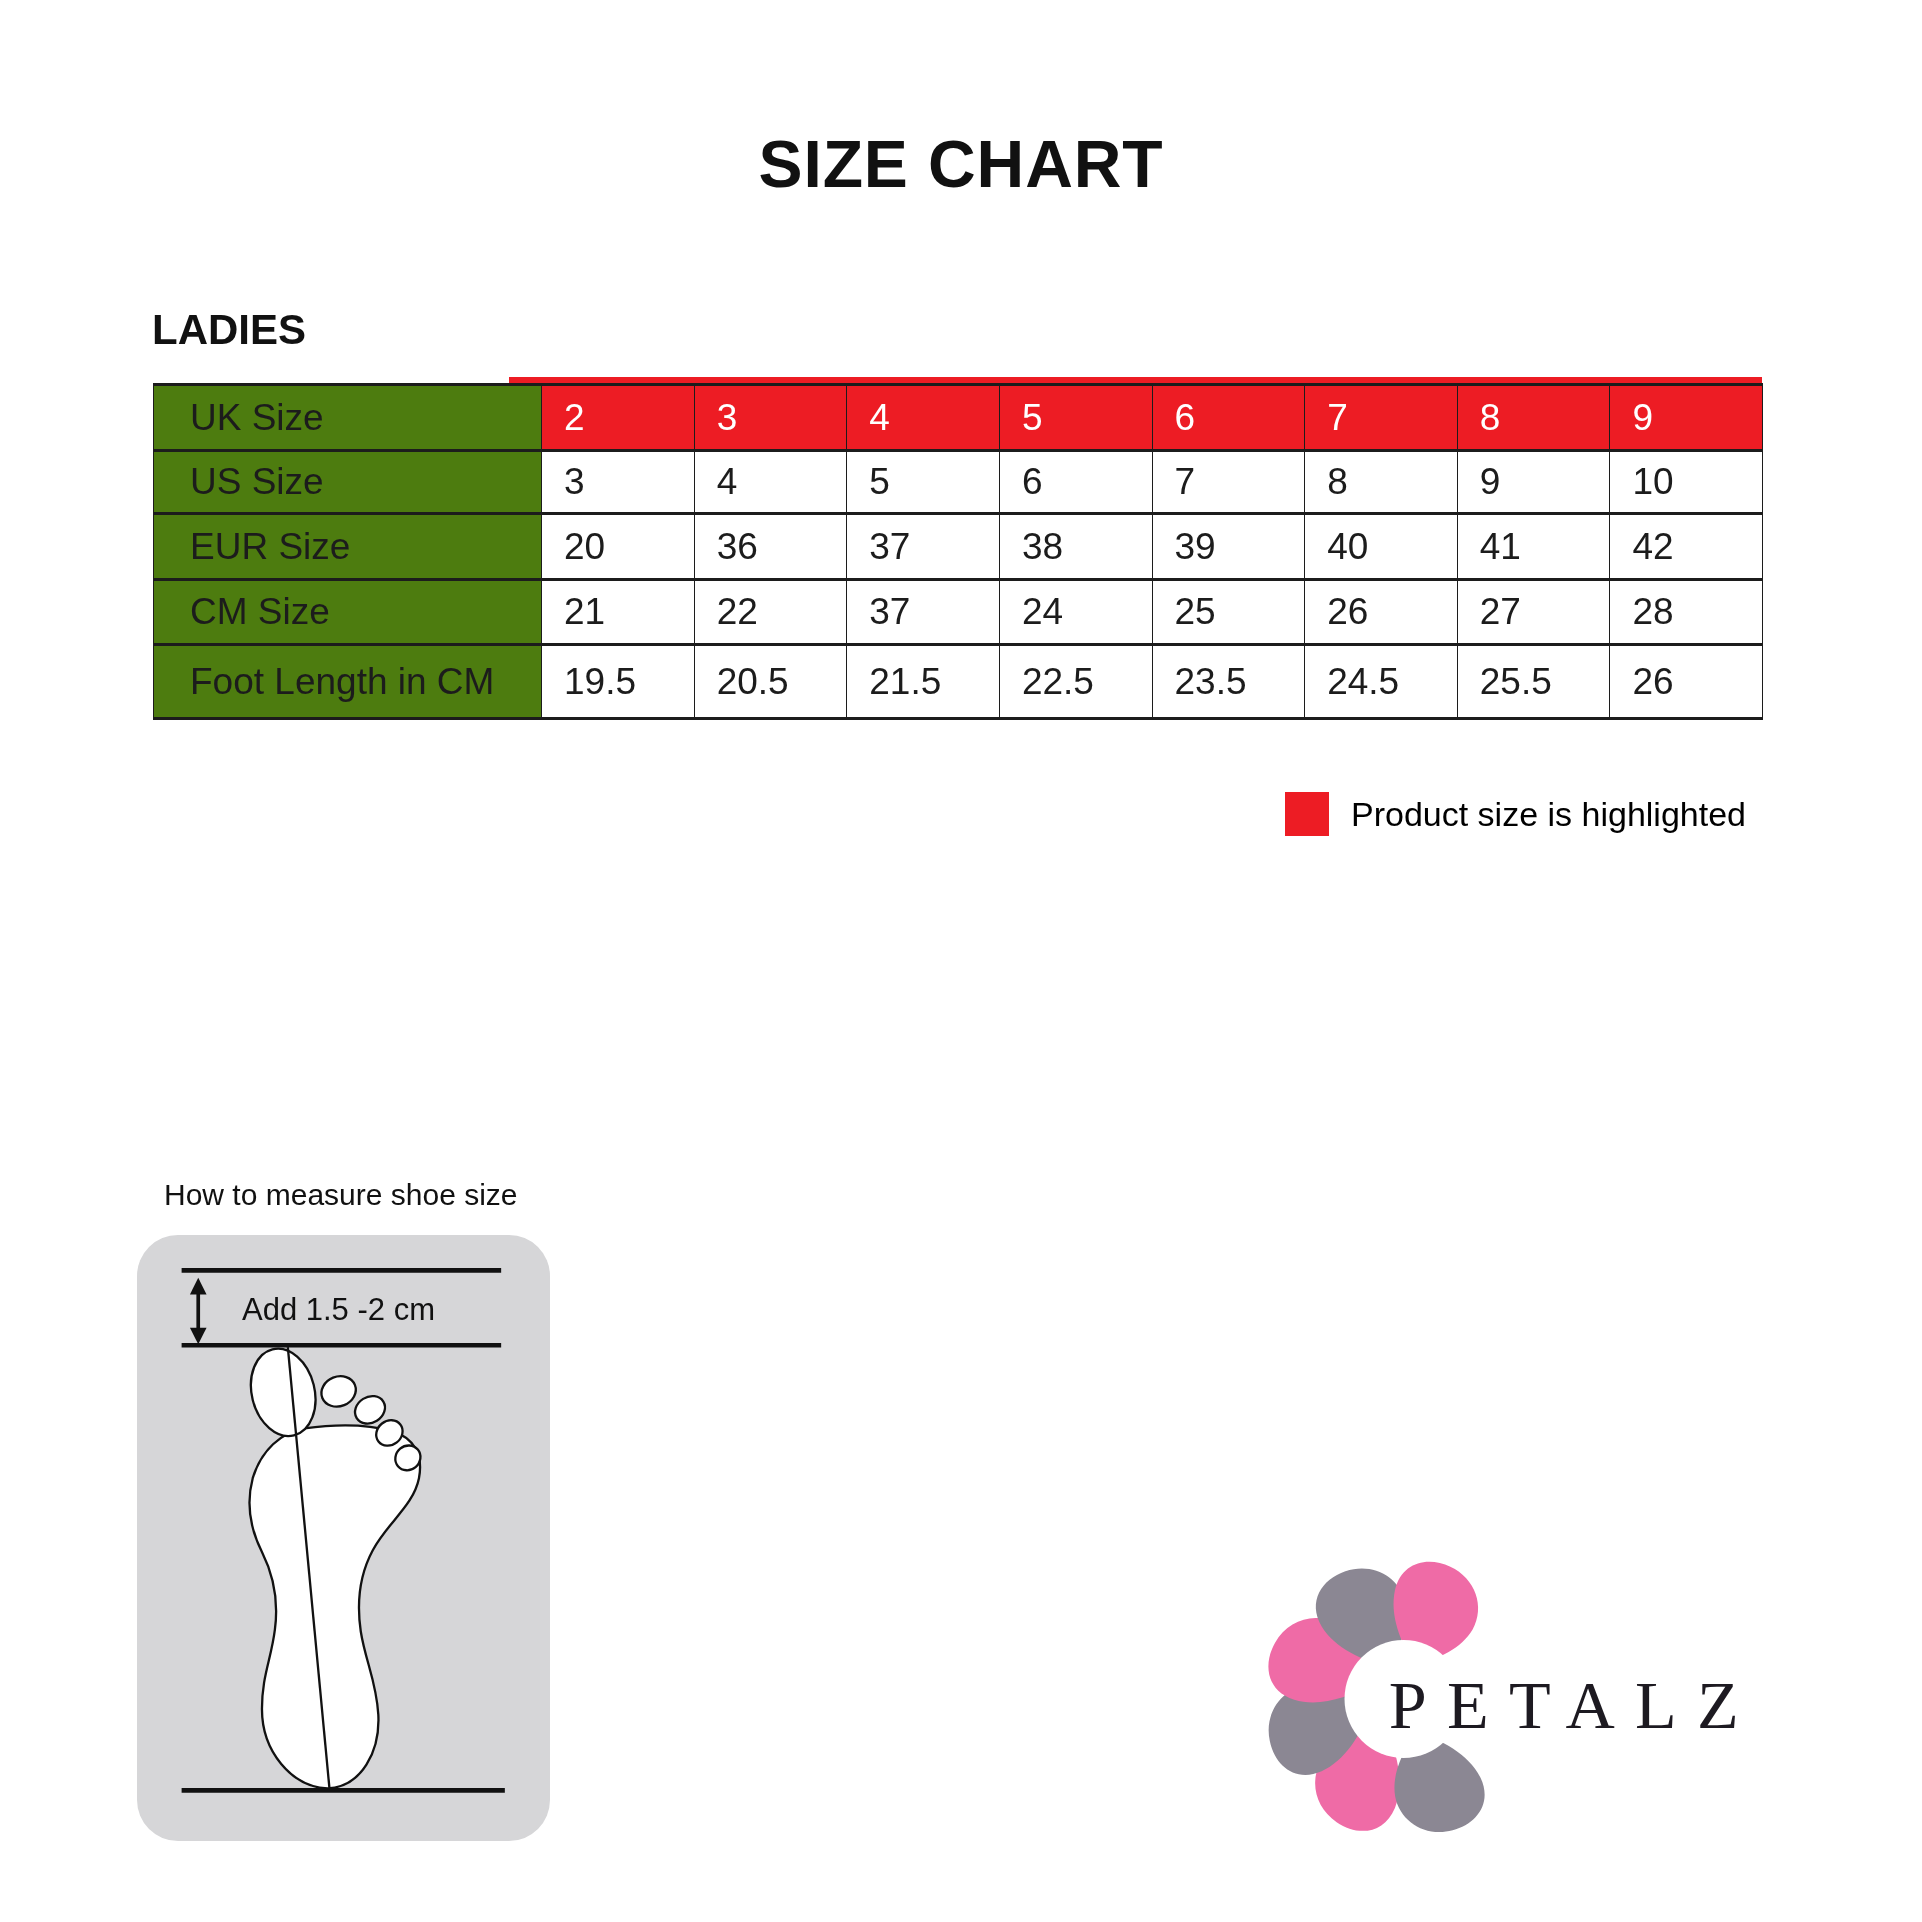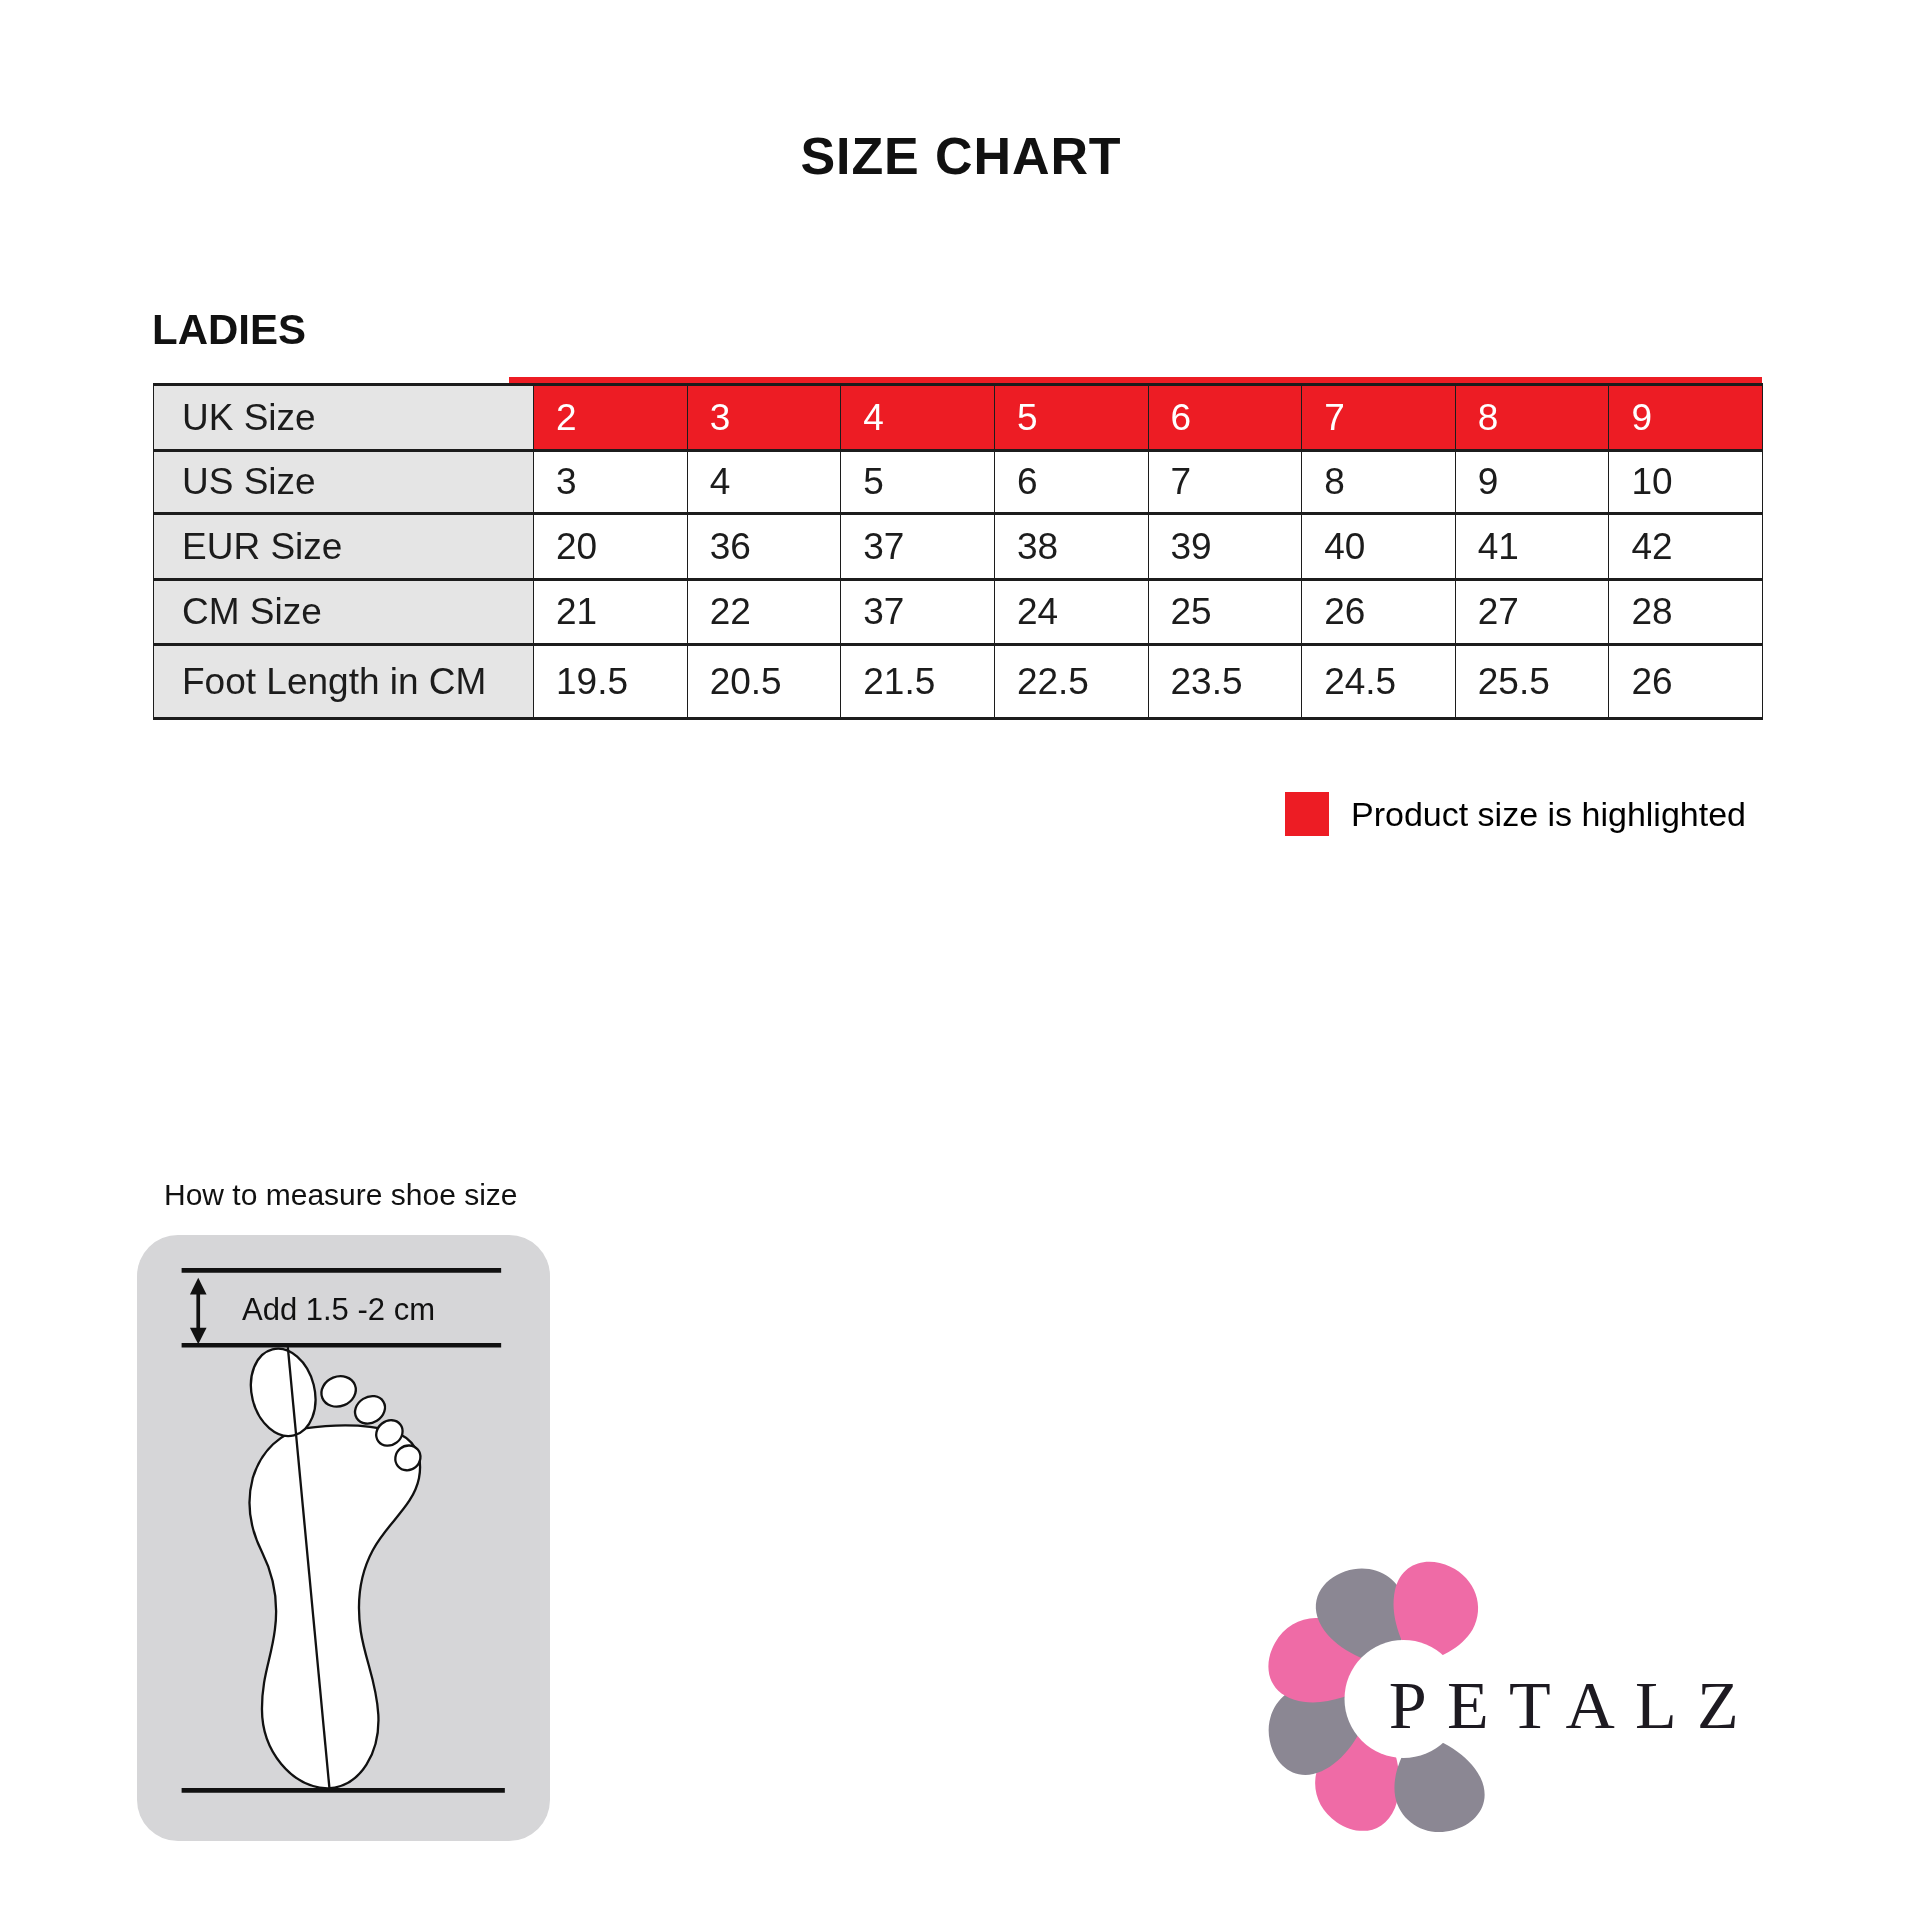--- a/index.html
+++ b/index.html
@@ -5,21 +5,21 @@
   html,body{margin:0;padding:0;}
   body{
     width:1922px;height:1922px;position:relative;background:#ffffff;
     font-family:"Liberation Sans", sans-serif;color:#1a1a1a;overflow:hidden;
   }
   .abs{position:absolute;}
 
   
   #title{
     left:0;top:126px;width:1922px;text-align:center;
-    font-size:52px;font-weight:bold;letter-spacing:0.9px;color:#111;
+    font-size:66px;font-weight:bold;letter-spacing:0.9px;color:#111;
   }
   
   #ladies{
     left:152px;top:306px;font-size:42px;font-weight:bold;color:#111;
   }
 
   
   #red-strip{
     left:509px;top:377px;width:1253px;height:8.3px;background:#ED1C24;
   }
@@ -30,21 +30,21 @@
     border-collapse:collapse;table-layout:fixed;
     font-size:37px;color:#1c1c1c;position:absolute;
   }
   #size-table td{
     border-left:1.8px solid #1c1c1c;border-right:1.8px solid #1c1c1c;
     border-top:3.7px solid #1c1c1c;border-bottom:3.7px solid #1c1c1c;
     vertical-align:middle;padding:0 0 0 22px;background:#ffffff;
     overflow:hidden;white-space:nowrap;
   }
   #size-table td.lbl{
-    background:#e5e5e5;padding-left:28px;width:351px;
+    background:#4d7c0f;padding-left:36px;width:351px;
   }
   #size-table tr.hl td.val{
     background:#ED1C24;color:#ffffff;
   }
   #size-table tr.r1{height:66px;}
   #size-table tr.r2{height:63px;}
   #size-table tr.r3{height:66px;}
   #size-table tr.r4{height:65px;}
   #size-table tr.r5{height:74px;}
 

